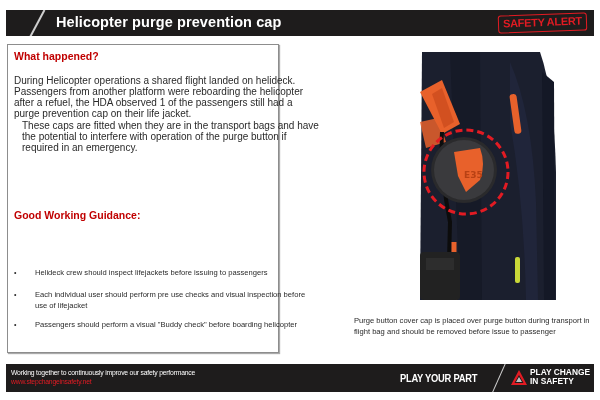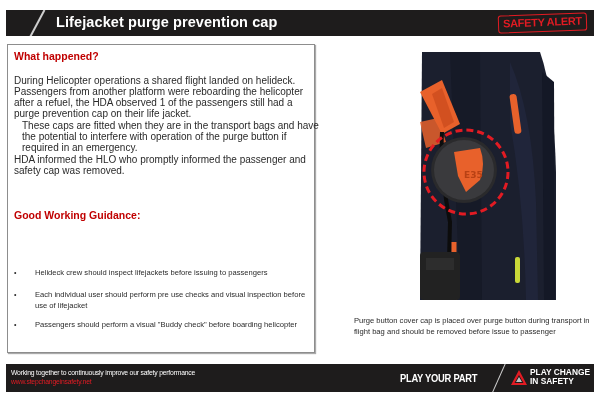--- a/index.html
+++ b/index.html
@@ -21,21 +21,21 @@
   }
   .alert-badge {
     position: absolute; right: 7px; top: 4px; height: 18px; padding: 0 4px;
     border: 1.6px solid #e21b23; border-radius: 3px; color: #e21b23;
     font-family: "Liberation Sans", sans-serif; font-weight: bold; font-size: 11px;
     line-height: 15px; letter-spacing: -0.3px; transform: rotate(-2deg);
   }
 
   
   .content-box {
-    position: absolute; left: 7px; top: 44px; width: 308px; height: 309px;
+    position: absolute; left: 7px; top: 44px; width: 272px; height: 309px;
     border: 1px solid #8d8d8d; box-shadow: 1px 1px 1px #aaa; background: #fff;
     font-family: "Liberation Sans", sans-serif;
   }
   .section-heading {
     position: absolute; left: 6px; color: #c00000; font-weight: bold; font-size: 10.5px;
   }
   .para {
     position: absolute; left: 6px; width: 300px; font-size: 10px; line-height: 11px; color: #2a2a2a;
   }
   .bullets { position: absolute; left: 6px; top: 190px; width: 302px; list-style: none; }
@@ -74,29 +74,28 @@
   .footer .brand {
     position: absolute; left: 524px; top: 4px; color: #fff; font-weight: bold;
     font-size: 8.4px; line-height: 9px; letter-spacing: 0px;
   }
 </style>
 </head>
 <body>
 
 <div class="header">
   <div class="slash"></div>
-  <div class="title">Lifejacket purge prevention cap</div>
+  <div class="title">Helicopter purge prevention cap</div>
   <div class="alert-badge">SAFETY ALERT</div>
 </div>
 
 <div class="content-box">
   <div class="section-heading" style="top:5px;">What happened?</div>
   <p class="para" style="top:30px;">During Helicopter operations a shared flight landed on helideck. Passengers from another platform were reboarding the helicopter after a refuel, the HDA observed 1 of the passengers still had a purge prevention cap on their life jacket.</p>
   <p class="para" style="top:75px;margin-left:8px;">These caps are fitted when they are in the transport bags and have the potential to interfere with operation of the purge button if required in an emergency.</p>
-  <p class="para" style="top:109px;">HDA informed the HLO who promptly informed the passenger and safety cap was removed.</p>
   <div class="section-heading" style="top:164px;">Good Working Guidance:</div>
   <ul class="bullets">
     <li style="margin-bottom:11px;margin-top:32px;">
       <span class="dot">•</span>
       <span>Helideck crew should inspect lifejackets before issuing to passengers</span>
     </li>
     <li style="margin-bottom:8px;">
       <span class="dot">•</span>
       <span>Each individual user should perform pre use checks and visual inspection before use of lifejacket</span>
     </li>

